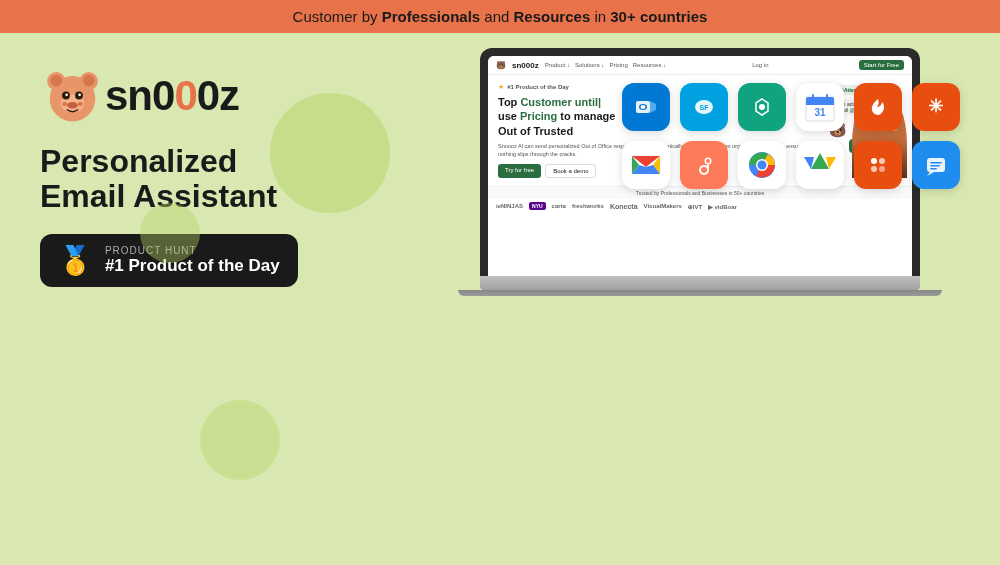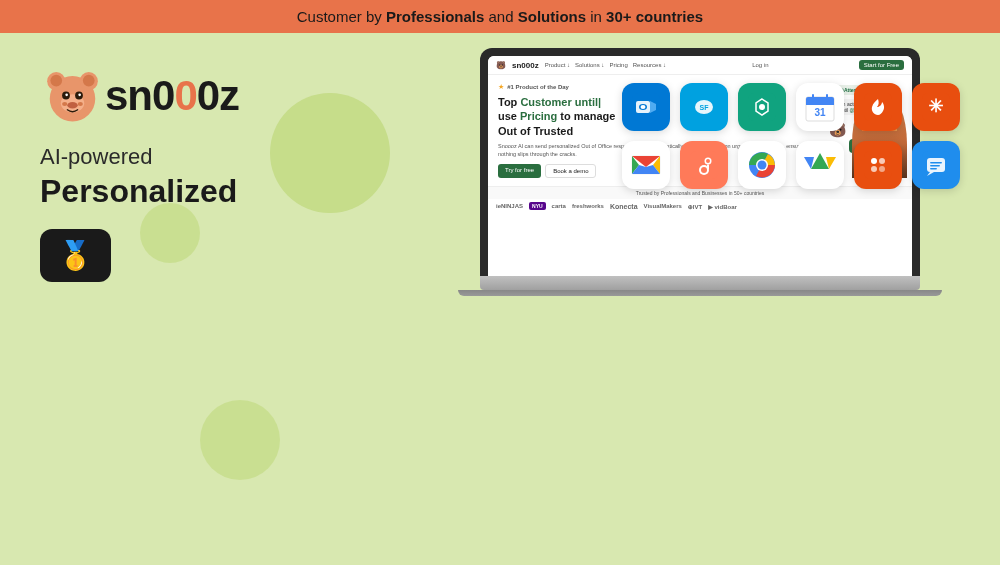--- a/index.html
+++ b/index.html
@@ -346,21 +346,21 @@
     .icon-outlook { background: #0078d4; color: white; }
     .icon-salesforce { background: #00a1e0; color: white; }
 
     
     .bear-svg { width: 65px; height: 65px; }
   </style>
 </head>
 <body>
 
 <div class="top-banner">
-  <span class="normal">Customer by </span><span class="bold">Professionals</span><span class="normal"> and </span><span class="bold">Solutions</span><span class="normal"> in </span><span class="bold">30+ countries</span>
+  <span class="normal">Customer by </span><span class="bold">Professionals</span><span class="normal"> and </span><span class="bold">Resources</span><span class="normal"> in </span><span class="bold">30+ countries</span>
 </div>
 
 <div class="main-content">
 
   <div class="deco-circle-1"></div>
   <div class="deco-circle-2"></div>
   <div class="deco-circle-3"></div>
 
   <div class="left-side">
     <div class="logo-area">
@@ -379,25 +379,29 @@
         <ellipse cx="50" cy="65" rx="8" ry="5" fill="#c06040"></ellipse>
         <path d="M42 72 Q50 78 58 72" stroke="#2a1a0a" stroke-width="2" fill="none" stroke-linecap="round"></path>
         <ellipse cx="38" cy="63" rx="4" ry="3" fill="#d4784a"></ellipse>
         <ellipse cx="62" cy="63" rx="4" ry="3" fill="#d4784a"></ellipse>
       </svg>
       <div class="brand-name">
         sn<span style="color:#1a1a1a;">0</span><span style="color:#e8734a;">0</span><span style="color:#1a1a1a;">0</span>z
       </div>
     </div>
 
-    <div class="tagline">AI-powered</div>
     <div class="tagline-bold">Personalized</div>
+    <div class="tagline-bold">Email Assistant</div>
 
     <div class="product-hunt-badge">
       <div class="ph-medal">🥇</div>
+      <div class="ph-text-area">
+        <span class="ph-label">PRODUCT HUNT</span>
+        <span class="ph-title">#1 Product of the Day</span>
+      </div>
     </div>
   </div>
 
   <div class="right-side">
 
     <div class="laptop-container">
       <div class="laptop-screen-outer">
         <div class="laptop-screen-inner">
 
           <div class="site-nav">

